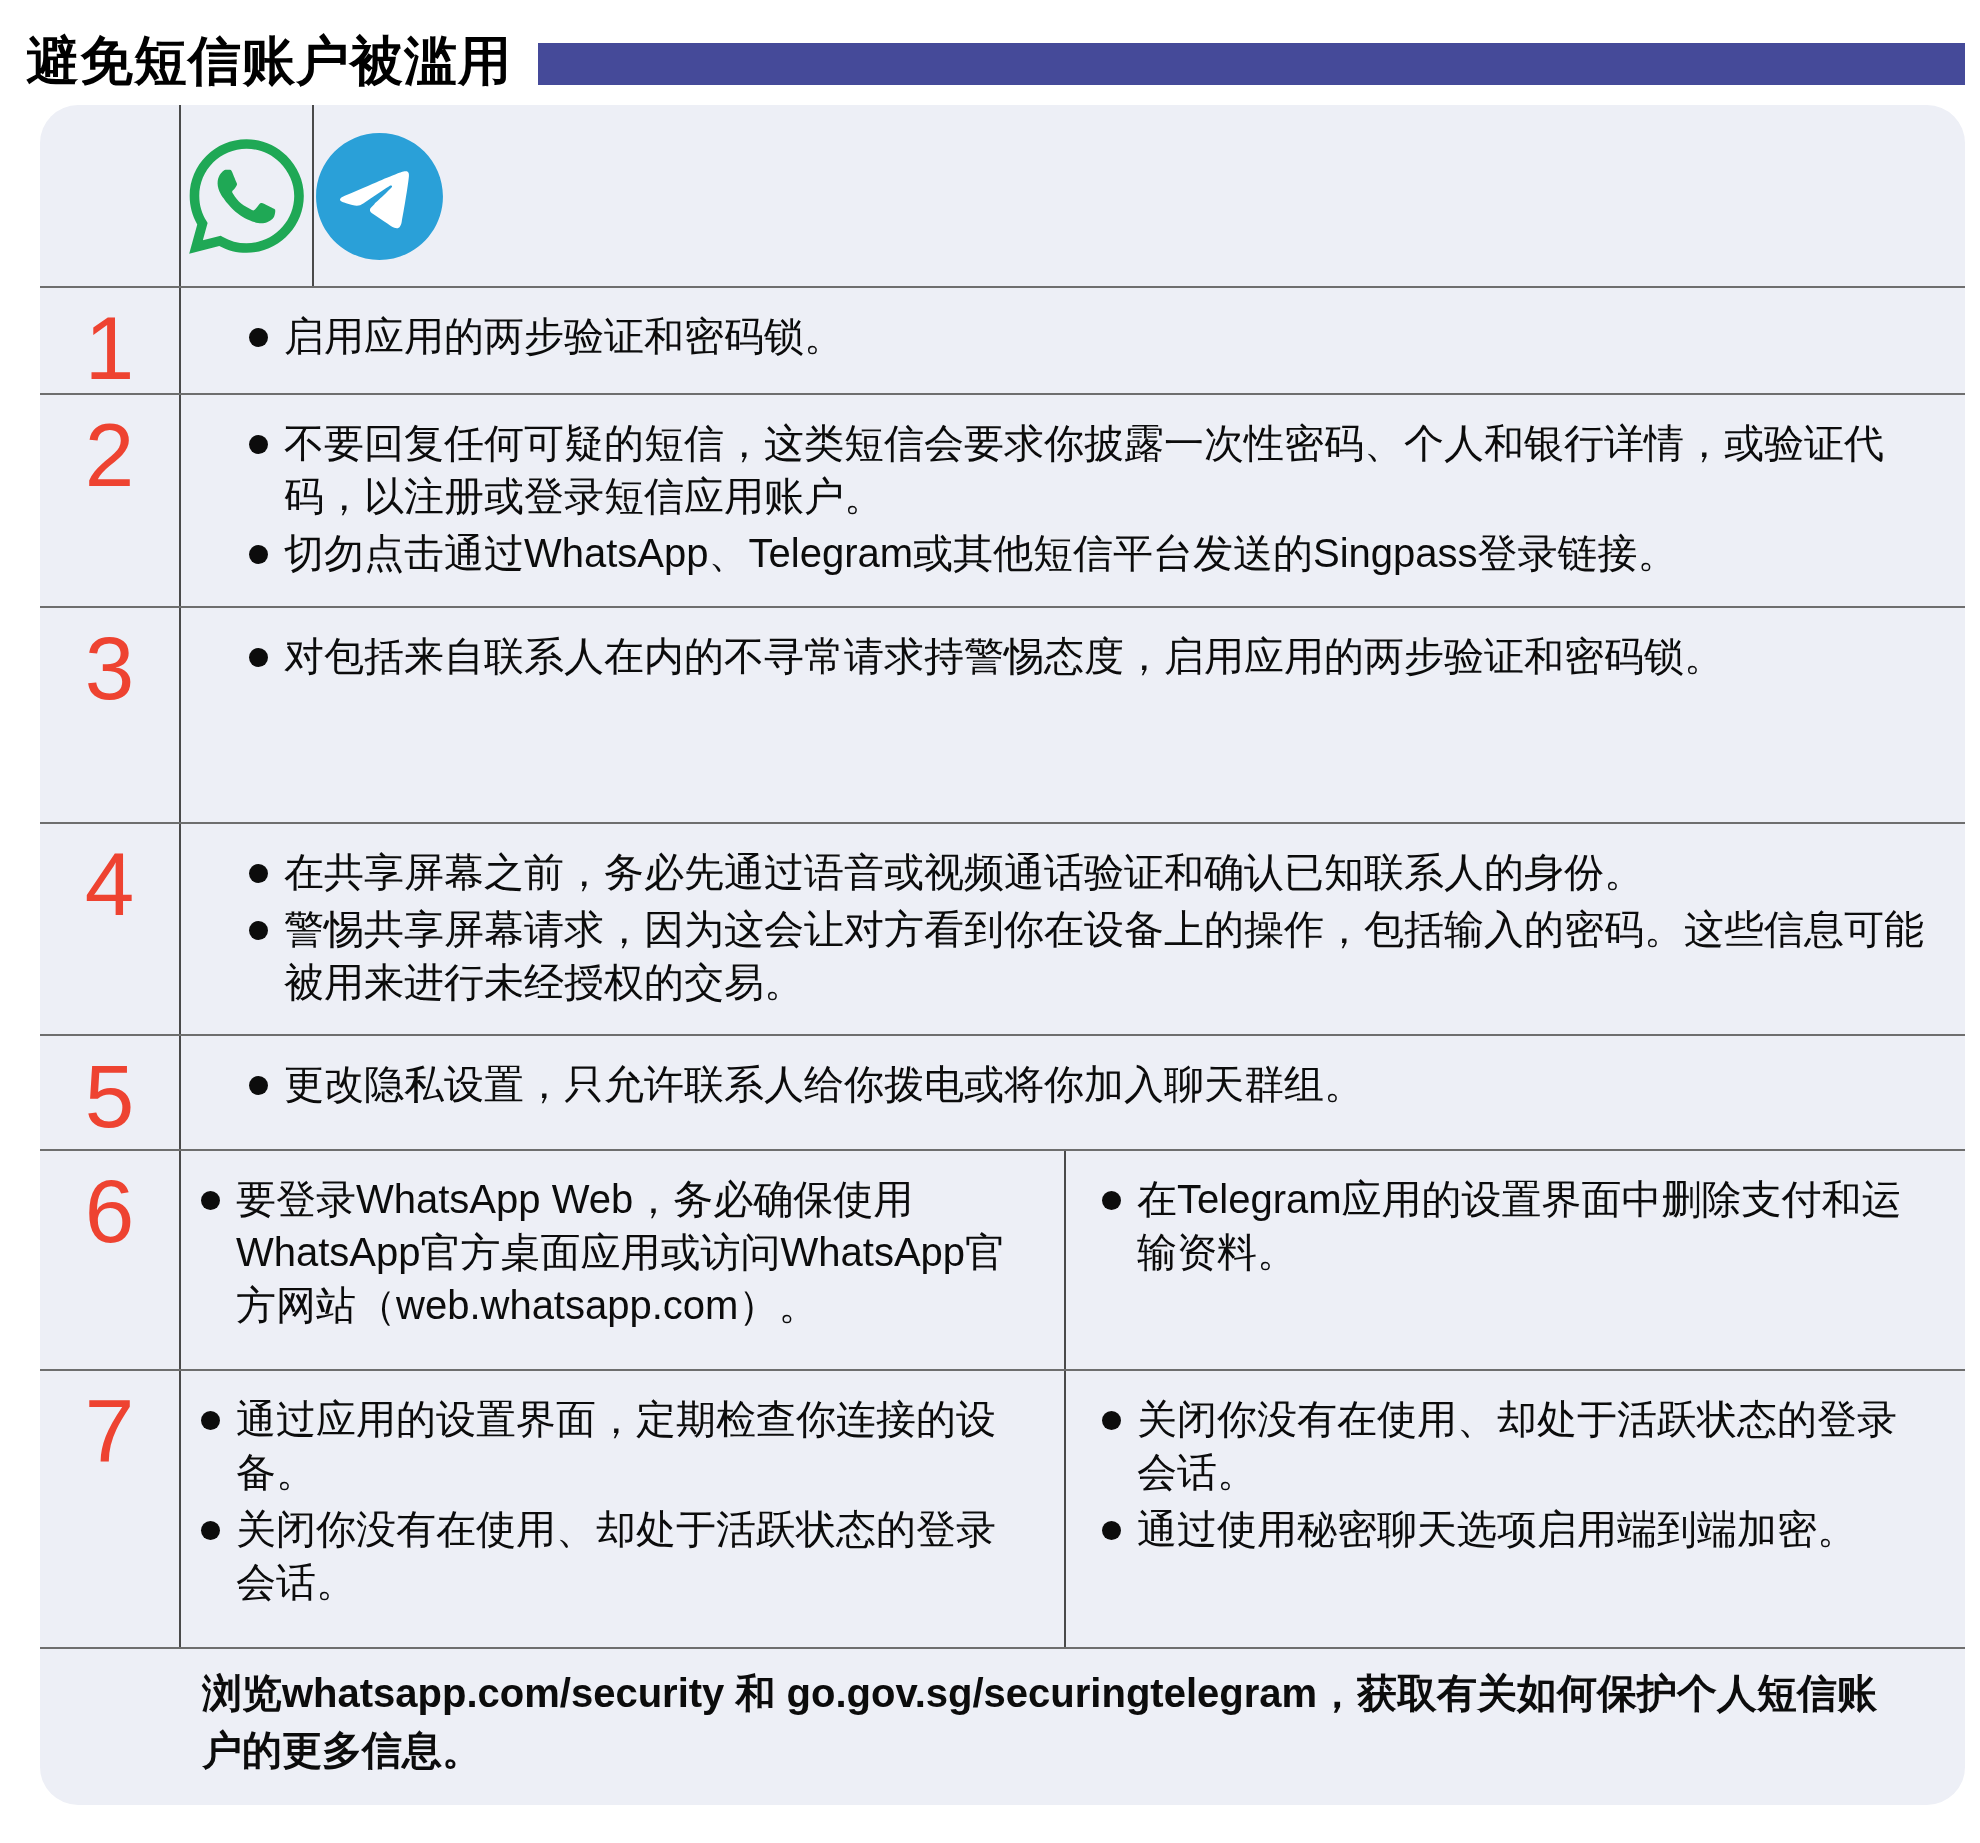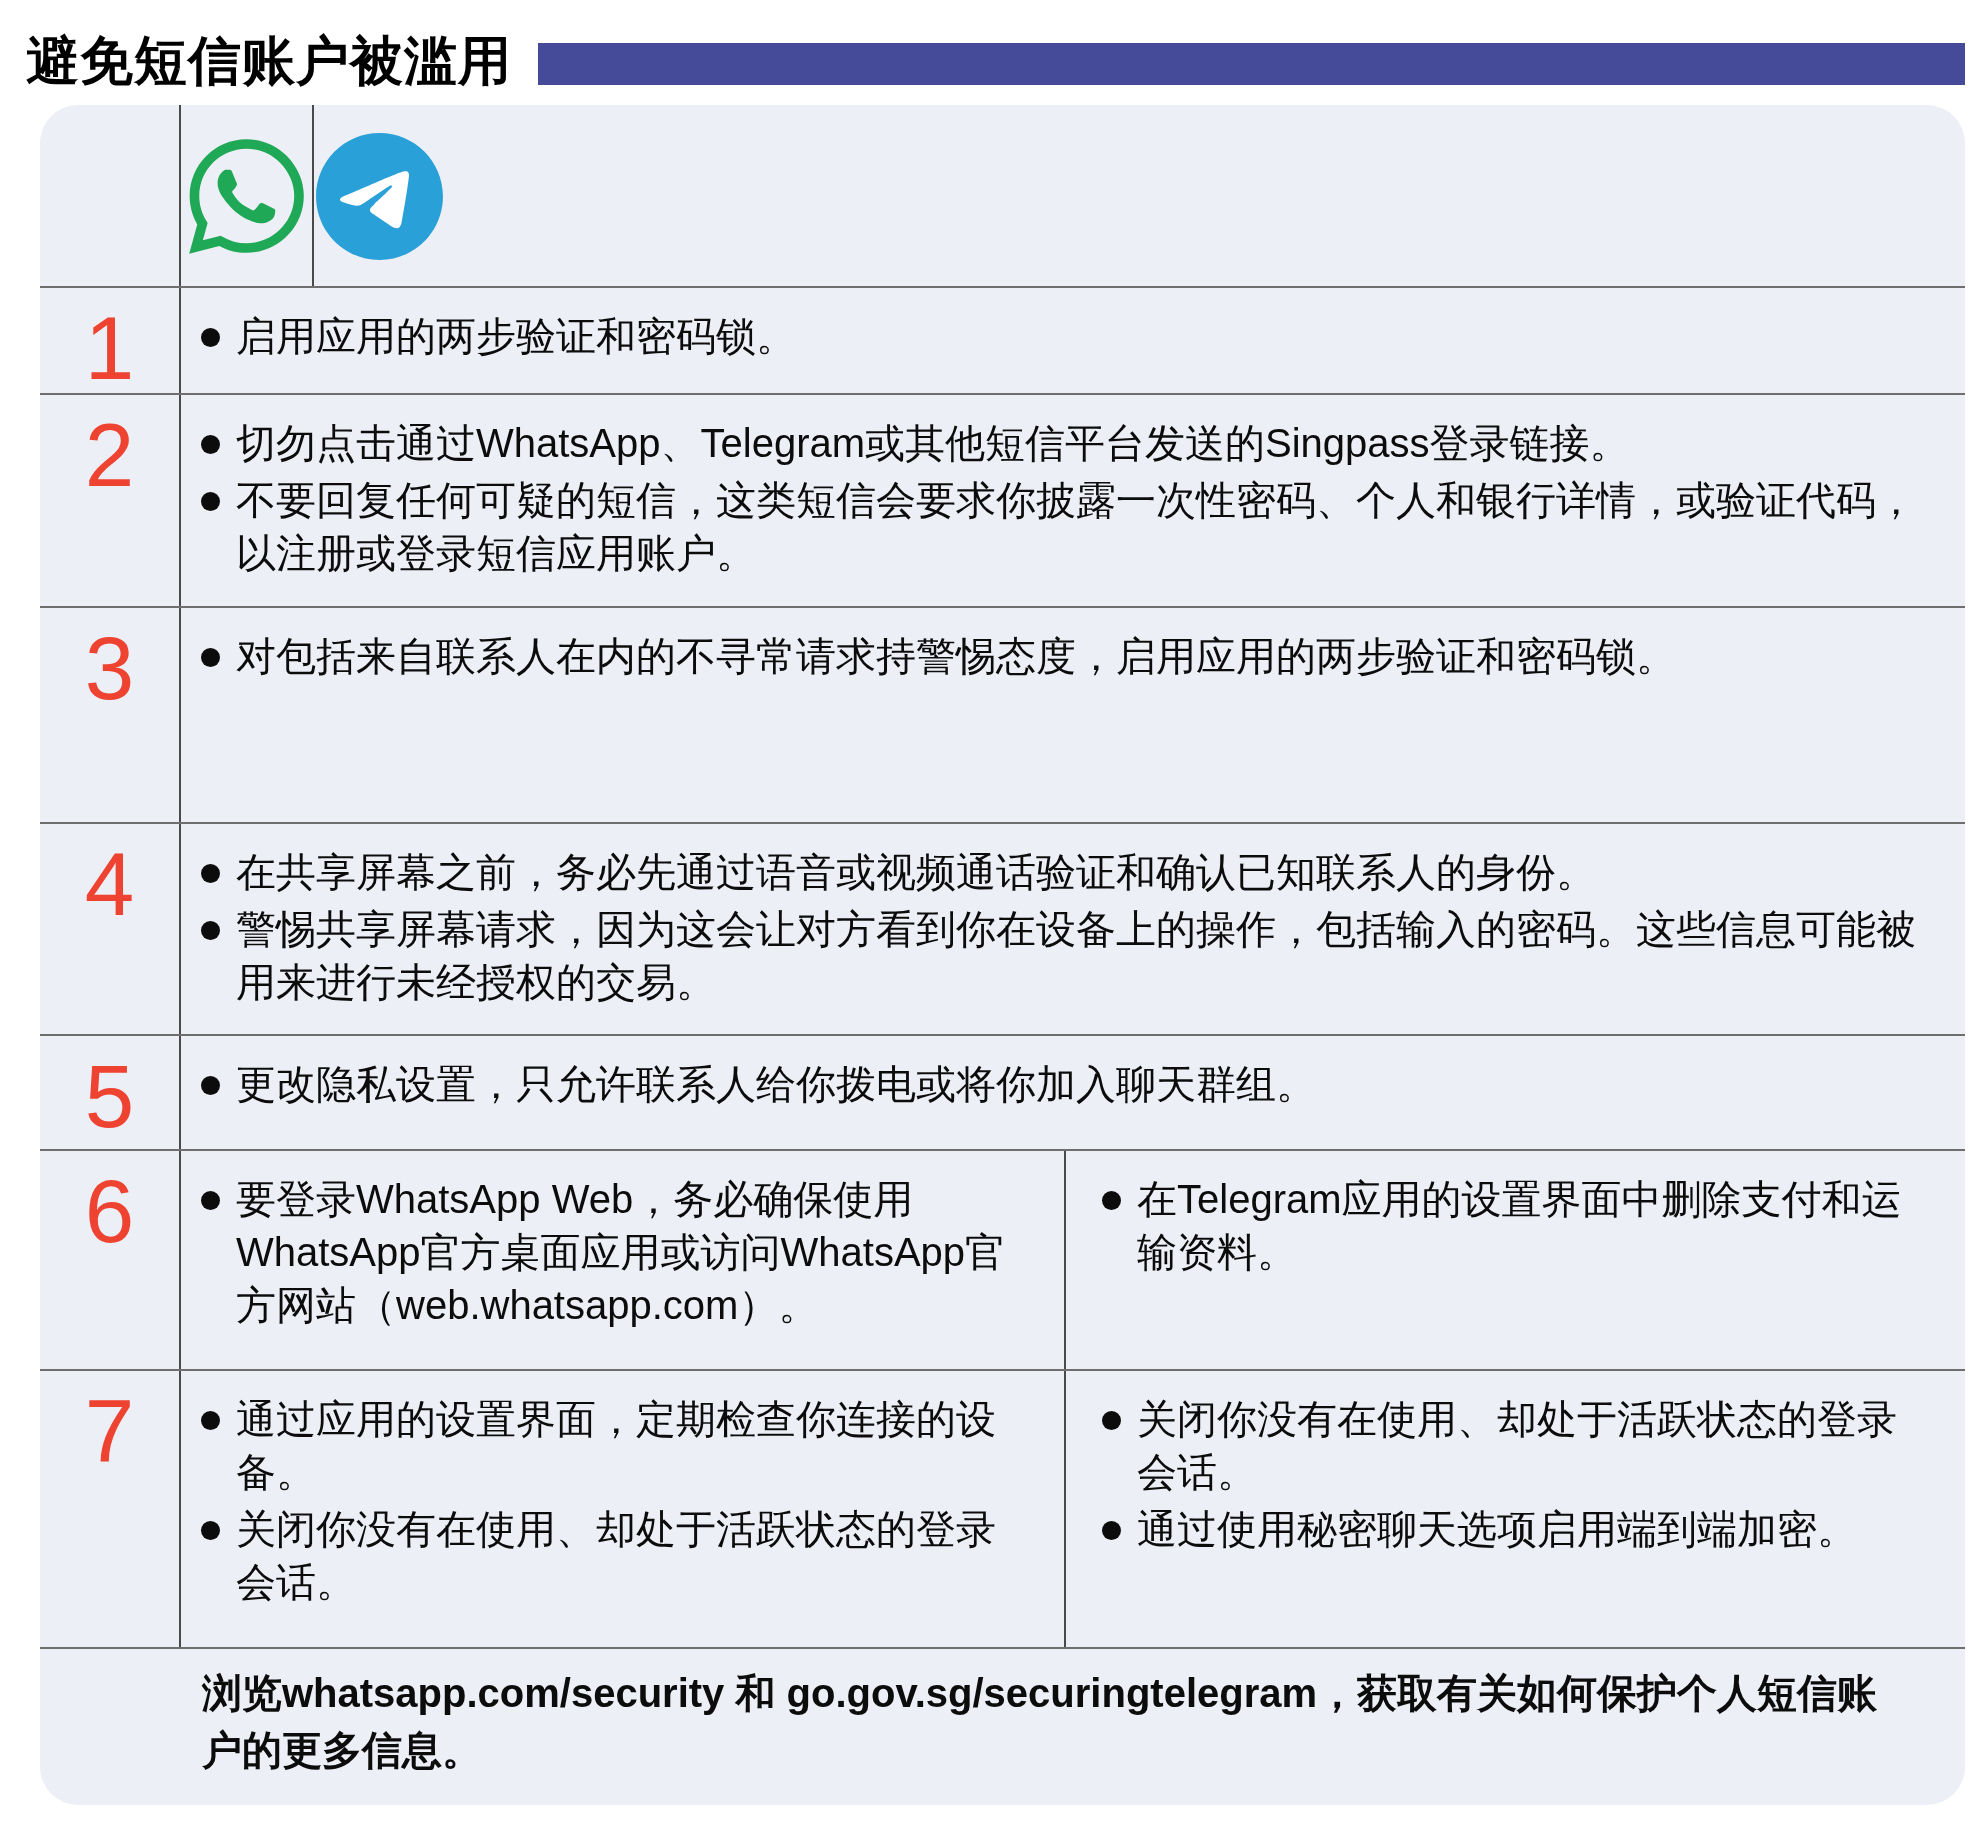--- a/index.html
+++ b/index.html
@@ -47,21 +47,21 @@
     border-right:2px solid var(--vline);
     display:flex;justify-content:center;
     padding-top:16px;
     font-size:89px;font-weight:300;line-height:1;
     color:var(--number-red);
   }
   .header-row .num-cell{color:transparent;}
   .content{flex:1;display:flex;min-width:0;}
   .content .pane{flex:1;min-width:0;padding:22px 34px 16px 14px;}
   .content .pane.right{border-left:2px solid var(--vline);padding-left:30px;}
-  .content.fullspan .pane{border-left:none;}
+  .content.fullspan .pane{border-left:none;margin-left:48px;}
   
   .logo-pane{display:flex;align-items:center;justify-content:center;padding:26px 0 24px 0;}
   .logo-pane.right{border-left:2px solid var(--vline);}
   .logo-pane svg{width:131px;height:131px;display:block;}
   
   .bullet{display:flex;margin-top:4px;}
   .bullet:first-child{margin-top:0;}
   .dot{
     flex:0 0 19px;width:19px;height:19px;border-radius:50%;
     background:#0c0c0c;margin:18px 16px 0 6px;
@@ -122,25 +122,25 @@
       </div>
     </div>
   </div>
 
   <div class="row r2">
     <div class="num-cell">2</div>
     <div class="content fullspan">
       <div class="pane">
         <div class="bullet">
           <span class="dot"></span>
+          <span class="bullet-text">不要回复任何可疑的短信，这类短信会要求你披露一次性密码、个人和银行详情，或验证代码，以注册或登录短信应用账户。</span>
+        </div>
+        <div class="bullet">
+          <span class="dot"></span>
           <span class="bullet-text">切勿点击通过WhatsApp、Telegram或其他短信平台发送的Singpass登录链接。</span>
-        </div>
-        <div class="bullet">
-          <span class="dot"></span>
-          <span class="bullet-text">不要回复任何可疑的短信，这类短信会要求你披露一次性密码、个人和银行详情，或验证代码，以注册或登录短信应用账户。</span>
         </div>
       </div>
     </div>
   </div>
 
   <div class="row r3">
     <div class="num-cell">3</div>
     <div class="content fullspan">
       <div class="pane">
         <div class="bullet">

